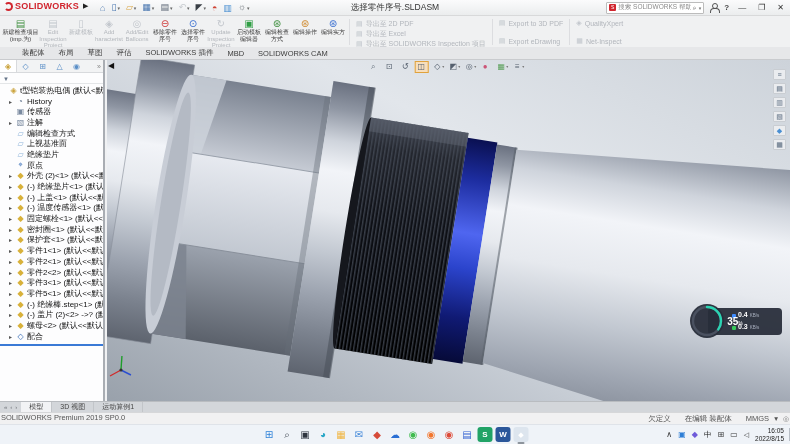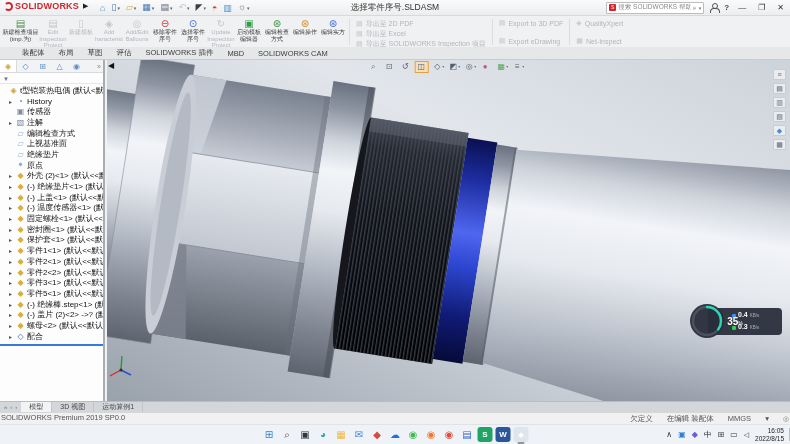--- a/index.html
+++ b/index.html
@@ -106,21 +106,21 @@
     border-top:1px solid #b9bcc0;display:flex;align-items:stretch;font-size:7px;color:#444;}
   .bnav{display:flex;align-items:center;gap:3px;padding:0 4px;color:#6d7177;font-size:6px;}
   .btab{padding:0 8px;line-height:10px;border-right:1px solid #c2c5c9;white-space:nowrap;}
   .btab.active{background:#f2f3f5;}
 
   
   .statusbar{position:absolute;left:0;right:0;top:412px;height:12px;background:#f1f1f2;
     border-top:1px solid #d6d7d9;display:flex;font-size:7.5px;color:#555;
     padding:0 1px;}
   .statusleft{white-space:nowrap;}
-  .statusright{margin-left:auto;display:flex;align-items:center;gap:14px;white-space:nowrap;}
+  .statusright{margin-left:auto;display:flex;align-items:center;gap:5px;white-space:nowrap;}
   .statustag{font-size:7px;color:#777;}
 
   
   .taskbar{position:absolute;left:0;right:0;top:424px;height:20px;background:#eff3f8;
     border-top:1px solid #dfe3e9;}
   .tbcenter{position:absolute;left:50%;top:2px;transform:translateX(-50%);display:flex;gap:3px;}
   .tk{width:15px;height:15px;display:flex;align-items:center;justify-content:center;
     font-size:10px;border-radius:3px;position:relative;}
   .tk.active{background:#dde5ee;}
   .tk.active::after{content:"";position:absolute;bottom:-2px;left:4px;right:4px;height:2px;

